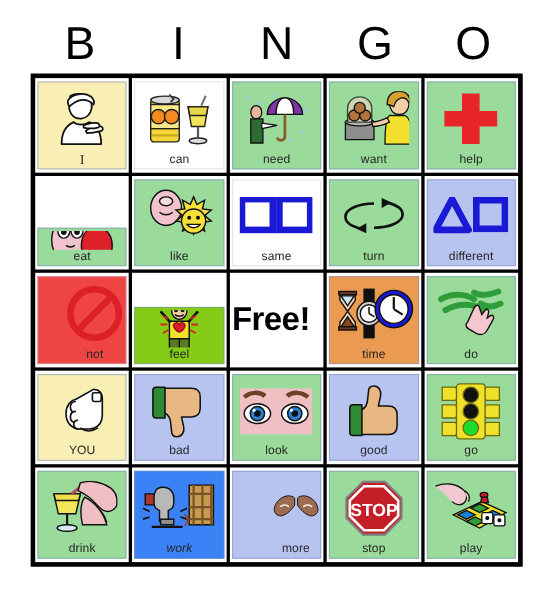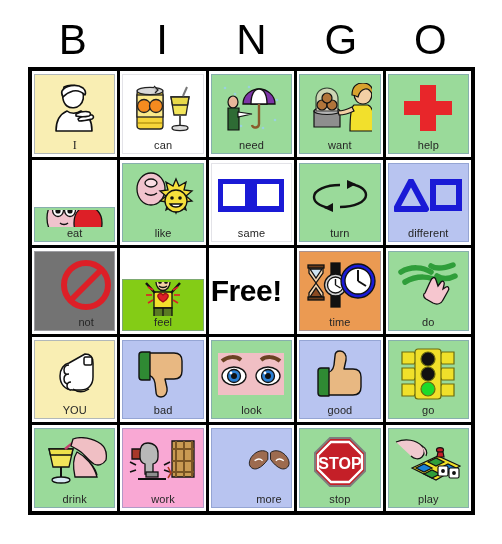--- a/index.html
+++ b/index.html
@@ -263,21 +263,21 @@
           <div class="art">
             <svg width="68" height="34" viewBox="0 0 68 34">
  <path d="M17 2l15 28H2z" fill="none" stroke="#1a1ad6" stroke-width="6" stroke-linejoin="round"></path>
  <rect x="39" y="3" width="26" height="26" fill="none" stroke="#1a1ad6" stroke-width="6"></rect>
 </svg>
           </div>
           <div class="label">different</div>
         </div>
       </div>
       <div class="cell">
-        <div class="tile noborder" style="background: #737373; padding-left: 24px;">
+        <div class="tile noborder" style="background: #ef4444; padding-left: 24px;">
           <div class="art">
             <svg width="50" height="50" viewBox="0 0 50 50">
  <circle cx="25" cy="25" r="22" fill="none" stroke="#dd1f27" stroke-width="6"></circle>
  <path d="M10 40L40 10" stroke="#dd1f27" stroke-width="6" stroke-linecap="round"></path>
 </svg>
           </div>
           <div class="label">not</div>
         </div>
       </div>
       <div class="cell">
@@ -455,21 +455,21 @@
   <path d="M30 2c8-3 20-1 28 5 5 4 6 10 5 16-3 5-8 6-12 4-5-3-9-9-13-12-4-3-8-5-10-6z" fill="#f0bfc4"></path>
   <path d="M40 20c6 4 12 10 14 18" fill="#f0bfc4"></path>
   <path d="M34 15c8 4 17 13 20 25H32c-2-9-2-19 2-25z" fill="#f0bfc4"></path>
  </g>
 </svg>
           </div>
           <div class="label">drink</div>
         </div>
       </div>
       <div class="cell">
-        <div class="tile" style="background: #f9a8d4;">
+        <div class="tile" style="background: #3b82f6; font-style: italic;">
           <div class="art">
             <svg width="70" height="46" viewBox="0 0 70 46">
  <g stroke="#111" stroke-width="1.3">
   <path d="M4 10h16v10H4z" fill="#a8382a"></path>
   <path d="M20 4c6 0 10 4 10 10v4c0 4-2 6-5 7v10h-8V25c-3-1-5-3-5-7v-4c0-6 2-10 8-10z" fill="#b8b8b8"></path>
   <rect x="18" y="33" width="12" height="5" fill="#8e8e8e"></rect>
   <path d="M10 40h28" stroke-width="2" fill="none"></path>
   <g stroke="#111" stroke-width="1.6" fill="none">
    <path d="M8 26l-6-3"></path>
                   <path d="M8 31l-6 2"></path>

